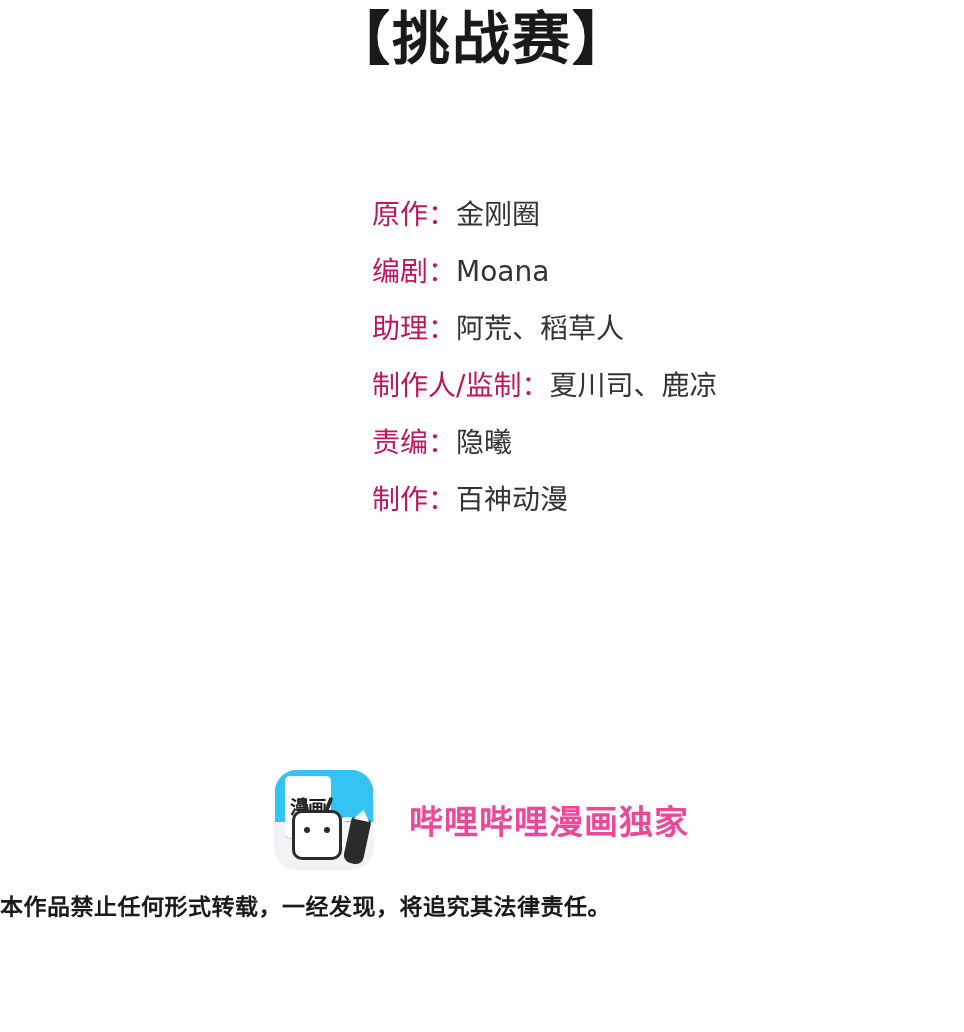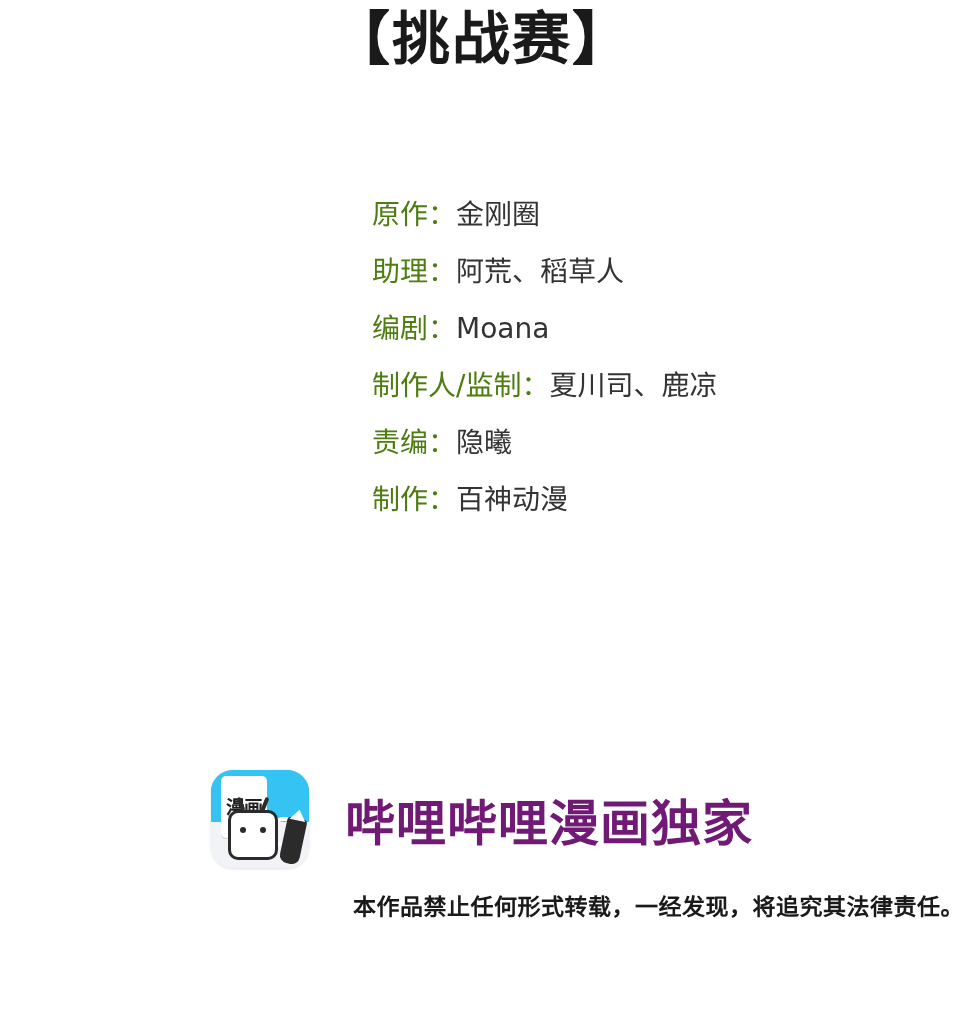--- a/index.html
+++ b/index.html
@@ -47,21 +47,21 @@
   }
   .credit-row {
     font-size: 28px;
     line-height: 57px;
     color: #333333;
     white-space: nowrap;
     font-family: "DejaVu Sans", "Liberation Sans", sans-serif;
     font-weight: 400;
   }
   .credit-label {
-    color: #4d7c0f;
+    color: #be185d;
   }
   .credit-value {
     color: #333333;
     margin-top: 44px;
   }
 
   
   .brand {
     position: absolute;
     top: 770px;
@@ -165,56 +165,56 @@
     height: 22px;
     border: 4px solid #ffffff;
     border-radius: 50%;
     border-right-color: transparent;
   }
 
   .brand-text {
     margin-left: 36px;
     font-family: "DejaVu Sans", "Liberation Sans", sans-serif;
     font-weight: bold;
-    font-size: 50px;
+    font-size: 34px;
     letter-spacing: 1px;
-    color: #701a75;
+    color: #ec4899;
     white-space: nowrap;
   }
 
   
   .notice {
     position: absolute;
     top: 888px;
     left: 0;
     width: 964px;
-    text-align: right;
+    text-align: left;
     font-family: "DejaVu Sans", "Liberation Sans", sans-serif;
     font-weight: bold;
     font-size: 23px;
     color: #1a1a1a;
     letter-spacing: 0.5px;
   }
 </style>
 </head>
 <body>
 
 <div class="page">
 
   <div class="title">【挑战赛】</div>
 
   <div class="credits">
     <div class="credit-row">
       <span class="credit-label">原作：</span><span class="credit-value">金刚圈</span>
     </div>
     <div class="credit-row">
+      <span class="credit-label">编剧：</span><span class="credit-value">Moana</span>
+    </div>
+    <div class="credit-row">
       <span class="credit-label">助理：</span><span class="credit-value">阿荒、稻草人</span>
-    </div>
-    <div class="credit-row">
-      <span class="credit-label">编剧：</span><span class="credit-value">Moana</span>
     </div>
     <div class="credit-row">
       <span class="credit-label">制作人/监制：</span><span class="credit-value">夏川司、鹿凉</span>
     </div>
     <div class="credit-row">
       <span class="credit-label">责编：</span><span class="credit-value">隐曦</span>
     </div>
     <div class="credit-row">
       <span class="credit-label">制作：</span><span class="credit-value">百神动漫</span>
     </div>

